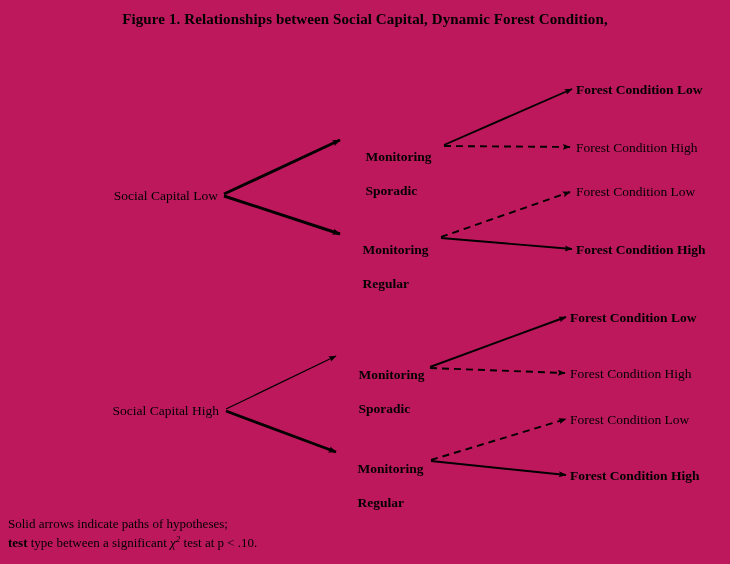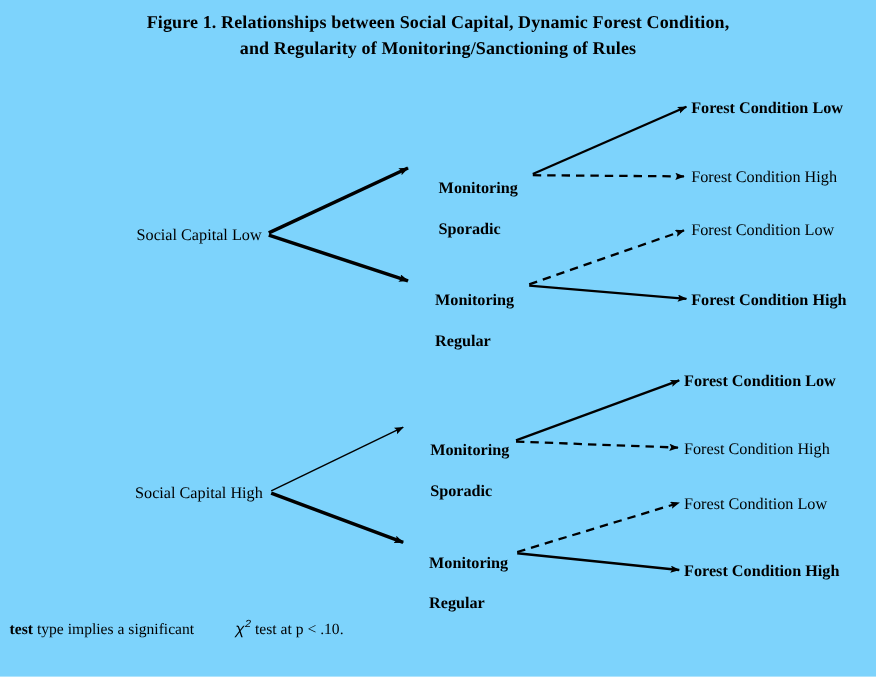--- a/index.html
+++ b/index.html
@@ -5,21 +5,21 @@
 <style>
   html, body {
     margin: 0;
     padding: 0;
     background: #ffffff;
   }
   #figure-root {
     position: relative;
     width: 730px;
     height: 564px;
-    background: #7dd3fc;
+    background: #be185d;
     overflow: hidden;
     font-family: "Liberation Serif", "DejaVu Serif", serif;
     color: #000000;
   }
 
   
   .title-block {
     position: absolute;
     left: 0;
     top: 8px;
@@ -59,38 +59,36 @@
     left: 8px;
     top: 514px;
     font-size: 13px;
     line-height: 19px;
     white-space: nowrap;
   }
   .footnote .fn-line { display: block; }
   .footnote b { font-weight: bold; }
   .chi {
     font-style: italic;
-    font-family: Liberation Mono, monospace;
-    margin-left: 31px;
+    font-family: Liberation Serif, serif;
   }
   .chi sup {
     font-size: 9px;
     font-style: italic;
     vertical-align: super;
     line-height: 0;
   }
 </style>
 </head>
 <body>
 
 <div id="figure-root">
 
   <div class="title-block">
     <span class="title-line">Figure 1. Relationships between Social Capital, Dynamic Forest Condition,</span>
-    <span class="title-line">and Regularity of Monitoring/Sanctioning of Rules</span>
   </div>
 
   <svg id="arrow-layer" viewBox="0 0 730 564" width="730" height="564" xmlns="http://www.w3.org/2000/svg">
     <defs>
       <marker id="ah-thick" markerWidth="9" markerHeight="9" refX="7.4" refY="3.2" orient="auto" markerUnits="userSpaceOnUse">
         <path d="M0,0 L8,3.2 L0,6.4 L1.6,3.2 Z" fill="#000000"></path>
       </marker>
       <marker id="ah-thin" markerWidth="9" markerHeight="9" refX="7.2" refY="3.0" orient="auto" markerUnits="userSpaceOnUse">
         <path d="M0,0 L7.8,3.0 L0,6.0 L1.5,3.0 Z" fill="#000000"></path>
       </marker>
@@ -154,16 +152,17 @@
 
   <div class="node-label bold" style="left:570px; top:309px;">Forest Condition Low</div>
 
   <div class="node-label" style="left:570px; top:365px;">Forest Condition High</div>
 
   <div class="node-label" style="left:570px; top:411px;">Forest Condition Low</div>
 
   <div class="node-label bold" style="left:570px; top:467px;">Forest Condition High</div>
 
   <div class="footnote">
-    <span class="fn-line"><b>test</b><span> type implies a significant </span><span class="chi"><span>χ</span><sup>2</sup></span><span> test at p &lt; .10.</span></span>
+    <span class="fn-line">Solid arrows indicate paths of hypotheses;</span>
+    <span class="fn-line"><b>test</b><span> type between a significant </span><span class="chi"><span>χ</span><sup>2</sup></span><span> test at p &lt; .10.</span></span>
   </div>
 
 </div>
 
 </body></html>

